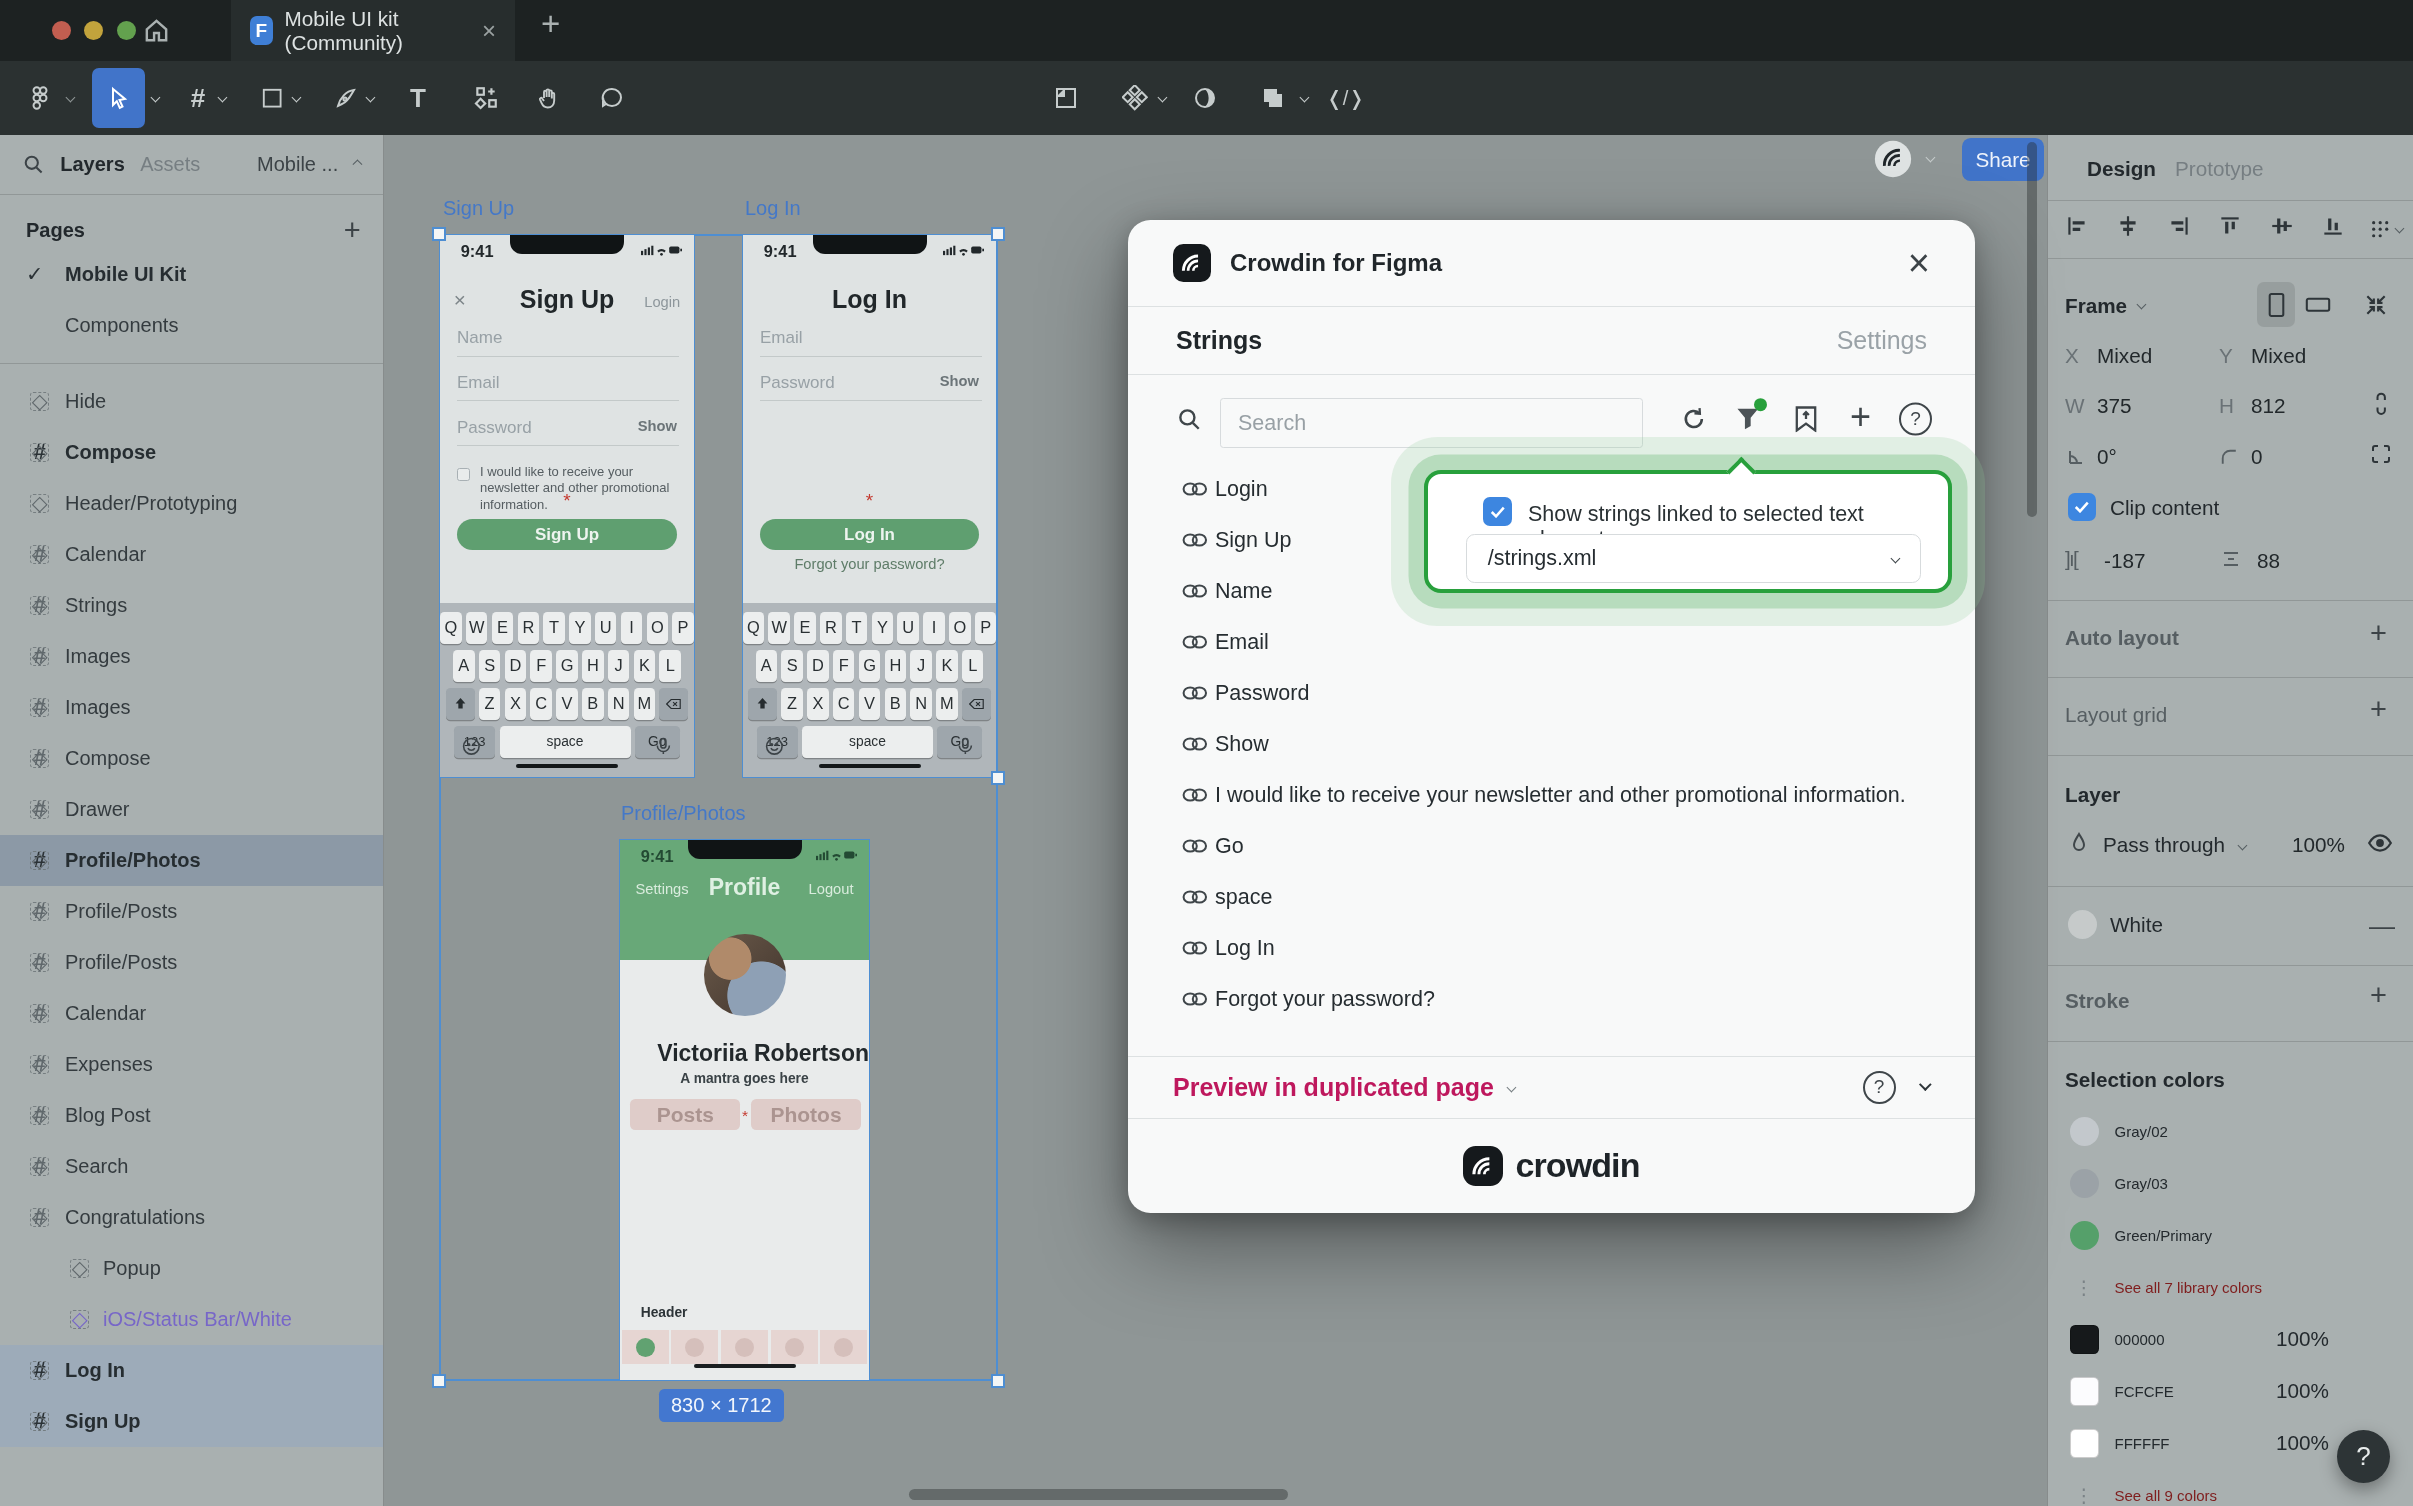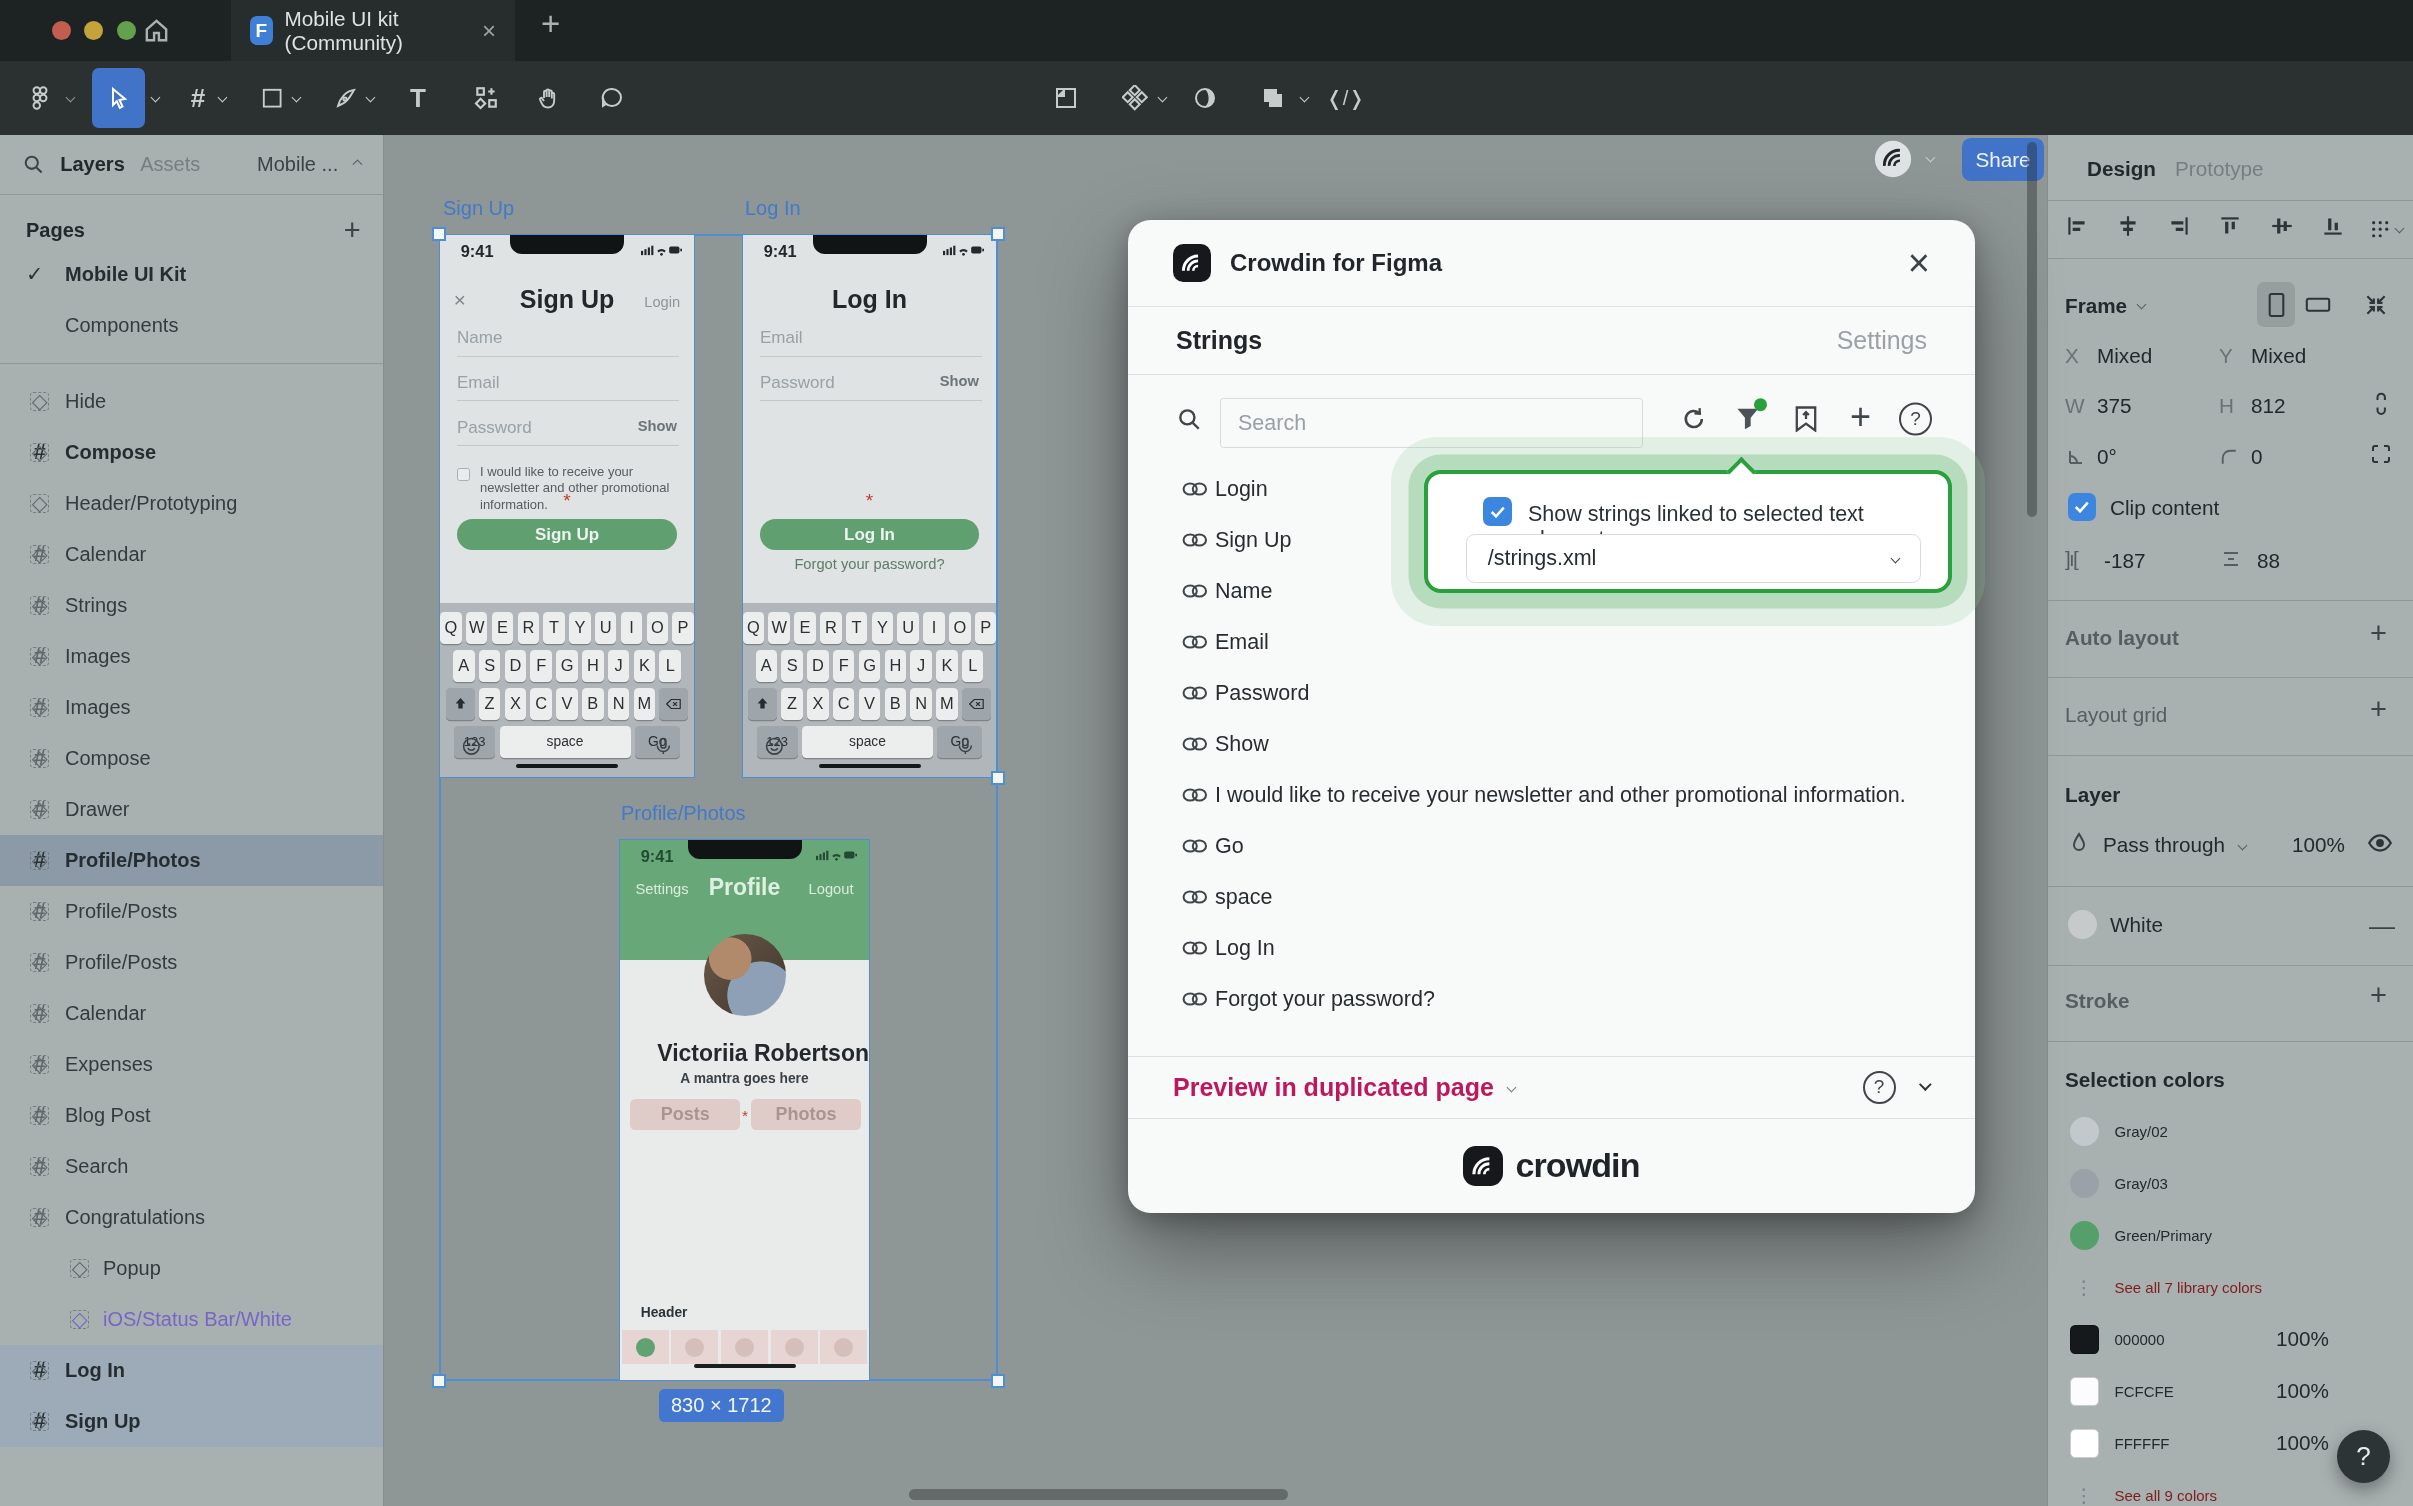--- a/index.html
+++ b/index.html
@@ -88,21 +88,21 @@
 
   .pf-head{position:absolute;left:0;top:0;right:0;height:120px;background:#68a878}
   .pf-nav{position:absolute;top:41px;left:0;right:0;display:flex;justify-content:space-between;padding:0 15.5px;font-size:14.7px;color:#d9ecdd}
   .pf-title{position:absolute;top:34px;left:0;right:0;text-align:center;font-size:23px;font-weight:700;color:#dff0e3}
   .avatar{position:absolute;left:50%;transform:translateX(-50%);top:94px;width:82px;height:82px;border-radius:50%;
     background:radial-gradient(circle at 32% 30%,#b08a6a 0 26%,transparent 27%),
     radial-gradient(circle at 70% 75%,#8ea0b5 0 40%,transparent 41%),
     linear-gradient(135deg,#6b5a4a,#3f332c)}
   .pf-name{position:absolute;top:200px;left:0;right:0;text-align:right;font-size:23px;font-weight:700;color:#22282b}
   .pf-mantra{position:absolute;top:231px;left:0;right:0;text-align:center;font-size:13.8px;font-weight:600;color:#3a4246}
-  .pf-tab{position:absolute;top:259px;height:31px;border-radius:5.2px;background:#dfccc9;color:#ab9490;font-size:18px;font-weight:600;display:flex;align-items:center;justify-content:center}
+  .pf-tab{position:absolute;top:259px;height:31px;border-radius:5.2px;background:#dfccc9;color:#ab9490;font-size:21px;font-weight:600;display:flex;align-items:center;justify-content:center}
   .pf-dot{position:absolute;top:267px;left:122px;font-size:15.5px;color:#c4392f}
   .pf-headerlbl{position:absolute;left:20.7px;top:465px;font-size:13.8px;font-weight:700;color:#2c3337}
   .pf-thumbs{position:absolute;left:1.7px;right:1.7px;top:490px;height:34px;display:flex;gap:2.6px}
   .pf-thumb{flex:1;background:#e6d5d2;display:flex;align-items:center;justify-content:center}
   .pf-circ{width:19px;height:19px;border-radius:50%;background:#d5bfbb}
   .pf-thumb:first-child .pf-circ{background:#61a271}
 
   
   .panel{left:2047px;top:135px;width:366px;height:1371px;background:#a9b0b0;border-left:0.9px solid rgba(0,0,0,.2)}
   .p-div{position:absolute;left:0;right:0;height:0.9px;background:rgba(0,0,0,.14)}

